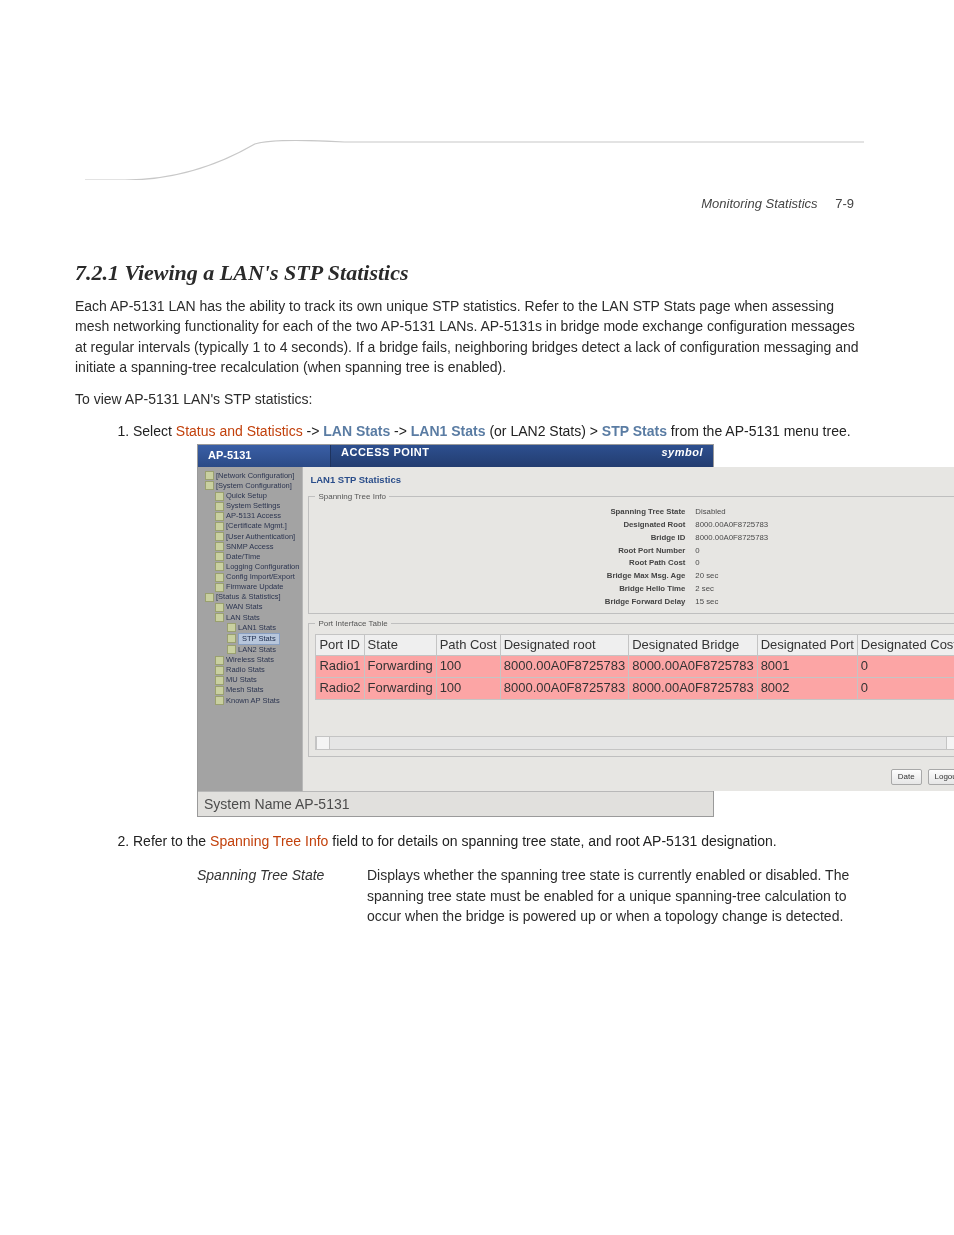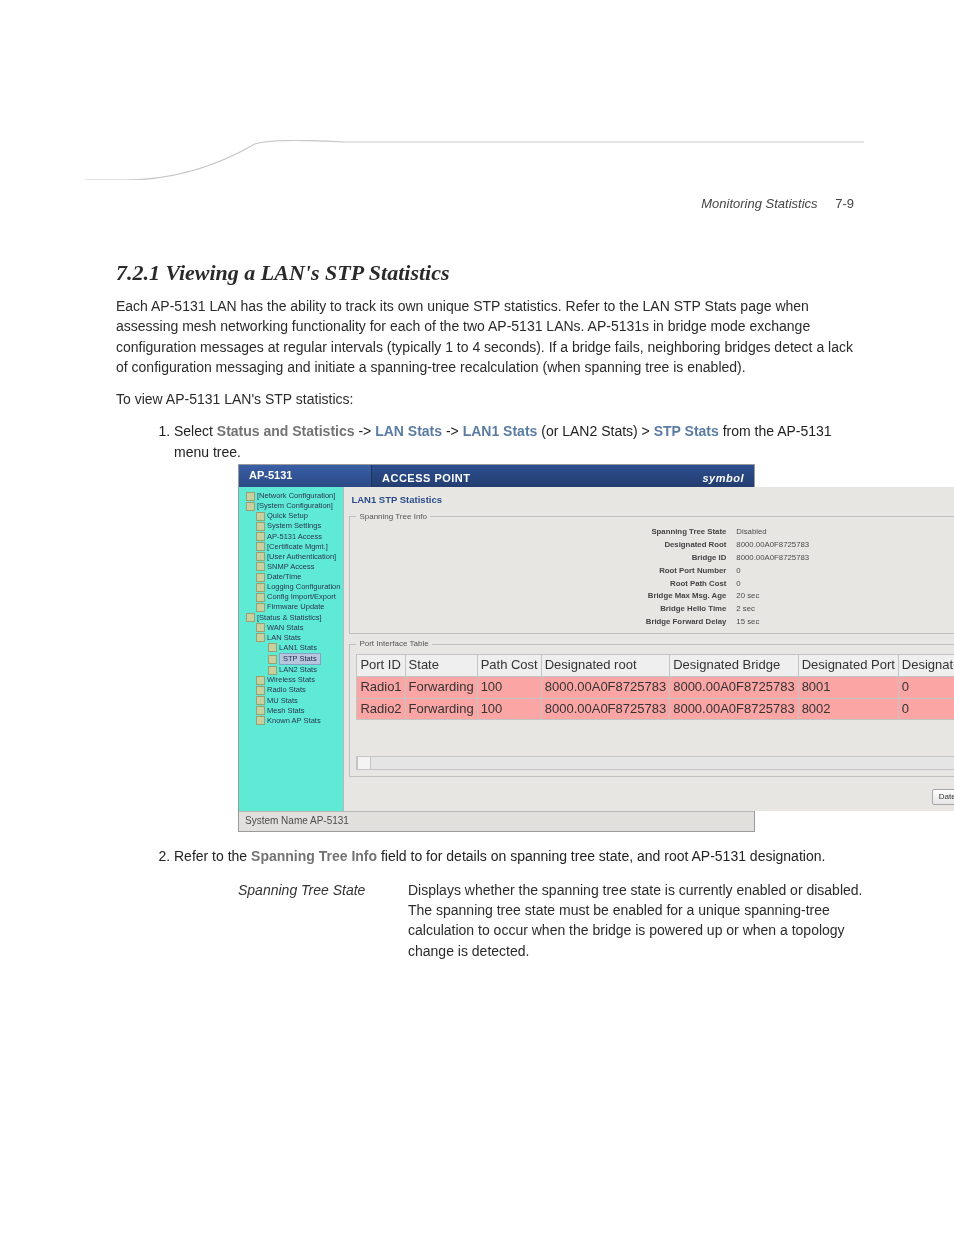--- a/index.html
+++ b/index.html
@@ -8,21 +8,21 @@
     background: #fff;
     font-family: Arial, Helvetica, sans-serif;
     color: #222;
     width: 954px;
   }
   .page {
     position: relative;
     width: 954px;
     height: 1235px;
     box-sizing: border-box;
-    padding: 160px 90px 60px 116px;
+    padding: 160px 90px 60px 75px;
   }
   
   .hdr-line {
     position: absolute;
     top: 168px; left: 85px; right: 90px;
     height: 1px;
   }
   .hdr-line svg { width: 100%; height: 40px; display: block; margin-top: -28px; }
   .hdr-text {
     position: absolute;
@@ -47,39 +47,39 @@
     margin: 6px 0 12px 0;
     color: #2b2b2b;
   }
   ol.steps {
     font-size: 14px;
     line-height: 1.45;
     margin: 6px 0 12px 30px;
     padding-left: 28px;
   }
   ol.steps li { margin-bottom: 10px; }
-  .bold-gray { font-weight: bold; color: #737373; }
+  .bold-gray { font-weight: normal; color: #c2410c; }
   .bold-blue { font-weight: bold; color: #5a7ca3; }
 
   
   .shot {
     width: 515px;
     margin: 2px 0 14px 64px;
     border: 1px solid #9a9a9a;
     background: #d9d9d9;
     font-family: Tahoma, Arial, sans-serif;
     color: #333;
   }
   .shot .titlebar {
     display: flex;
     background: linear-gradient(#2d4f8f, #233d70);
     color: #fff;
     font-size: 11px;
     height: 22px;
-    align-items: flex-end;
+    align-items: flex-start;
   }
   .shot .titlebar .left {
     width: 122px;
     background: linear-gradient(#3a5fa6, #2b4a86);
     height: 100%;
     display: flex;
     align-items: center;
     padding-left: 10px;
     font-weight: bold;
     border-right: 1px solid #1e335e;
@@ -92,21 +92,21 @@
   }
   .shot .titlebar .brand {
     padding-right: 10px;
     font-weight: bold;
     font-style: italic;
     letter-spacing: 0.5px;
   }
   .shot .body-row { display: flex; }
   .shot .tree {
     width: 122px;
-    background: #5eead4;
+    background: #a3a3a3;
     font-size: 7.5px;
     line-height: 1.35;
     color: #2c3550;
     padding: 4px 3px 6px 3px;
     border-right: 1px solid #b8b8b8;
   }
   .shot .tree .ti { white-space: nowrap; overflow: hidden; }
   .shot .tree .lvl1 { padding-left: 4px; }
   .shot .tree .lvl2 { padding-left: 14px; }
   .shot .tree .lvl3 { padding-left: 26px; }
@@ -195,21 +195,21 @@
     font-size: 8px;
     border: 1px solid #a8a8a8;
     background: linear-gradient(#fdfdfd,#e6e6e6);
     padding: 1px 6px;
     border-radius: 2px;
     color: #333;
     margin-left: 2px;
   }
   .shot .statusbar {
     border-top: 1px solid #b8b8b8;
-    font-size: 10px;
+    font-size: 14px;
     color: #4c4c4c;
     padding: 2px 6px;
     background: #e1e0dd;
   }
 
   
   .defs {
     margin: 14px 0 0 64px;
     display: grid;
     grid-template-columns: 160px 1fr;

